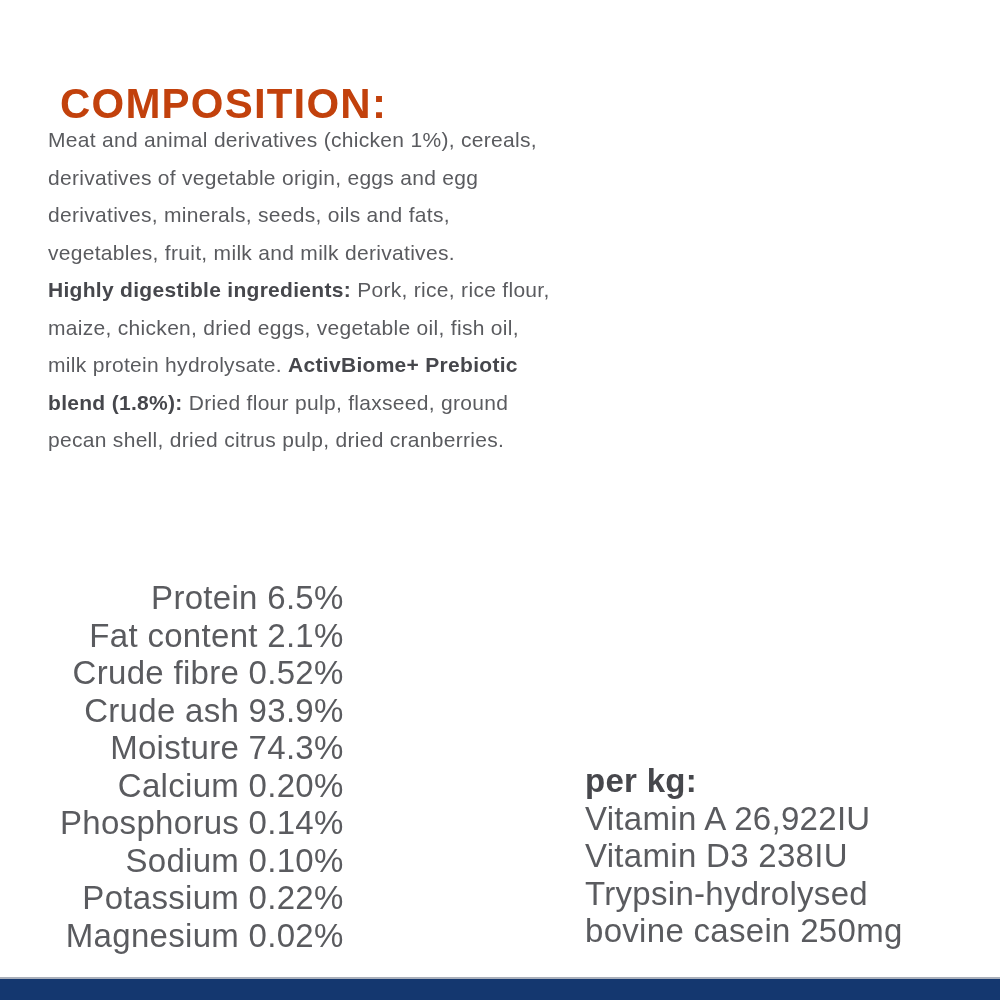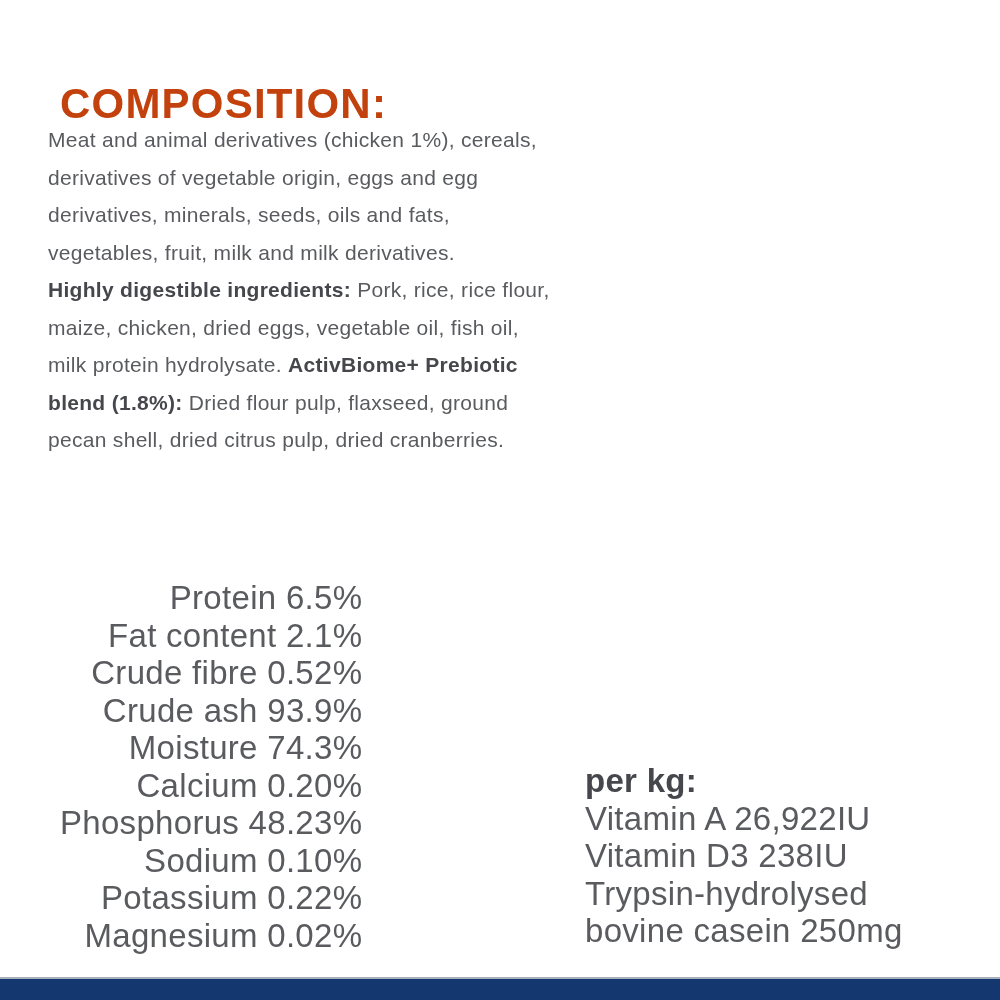--- a/index.html
+++ b/index.html
@@ -104,21 +104,21 @@
     </div>
 
 
   <div id="nutrient-list">
       <div class="text-line">Protein 6.5%</div>
       <div class="text-line">Fat content 2.1%</div>
       <div class="text-line">Crude fibre 0.52%</div>
       <div class="text-line">Crude ash 93.9%</div>
       <div class="text-line">Moisture 74.3%</div>
       <div class="text-line">Calcium 0.20%</div>
-      <div class="text-line">Phosphorus 48.23%</div>
+      <div class="text-line">Phosphorus 0.14%</div>
       <div class="text-line">Sodium 0.10%</div>
       <div class="text-line">Potassium 0.22%</div>
       <div class="text-line">Magnesium 0.02%</div>
     </div>
 
   <div id="per-kg-block">
     <div id="per-kg-heading" class="text-line">per kg:</div>
     <div id="per-kg-lines">
         <div class="text-line">Vitamin A 26,922IU</div>
         <div class="text-line">Vitamin D3 238IU</div>

